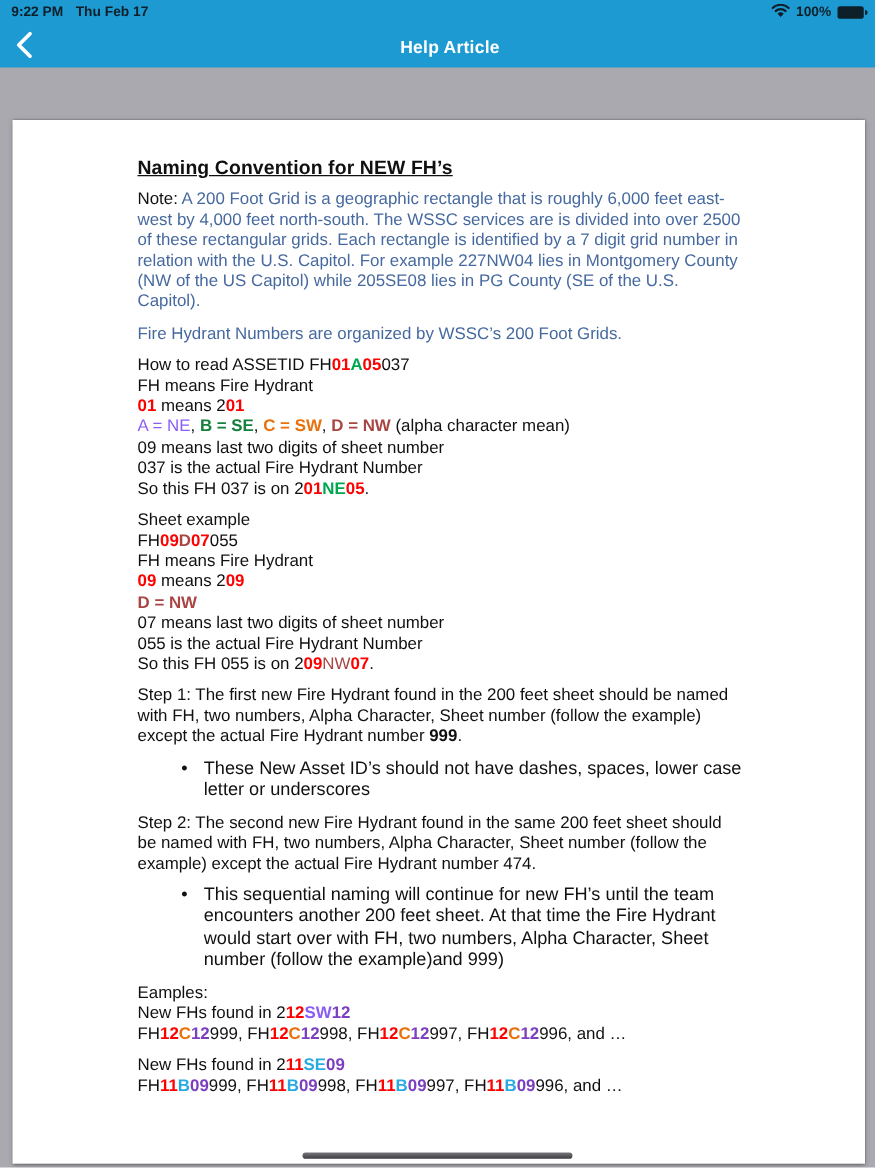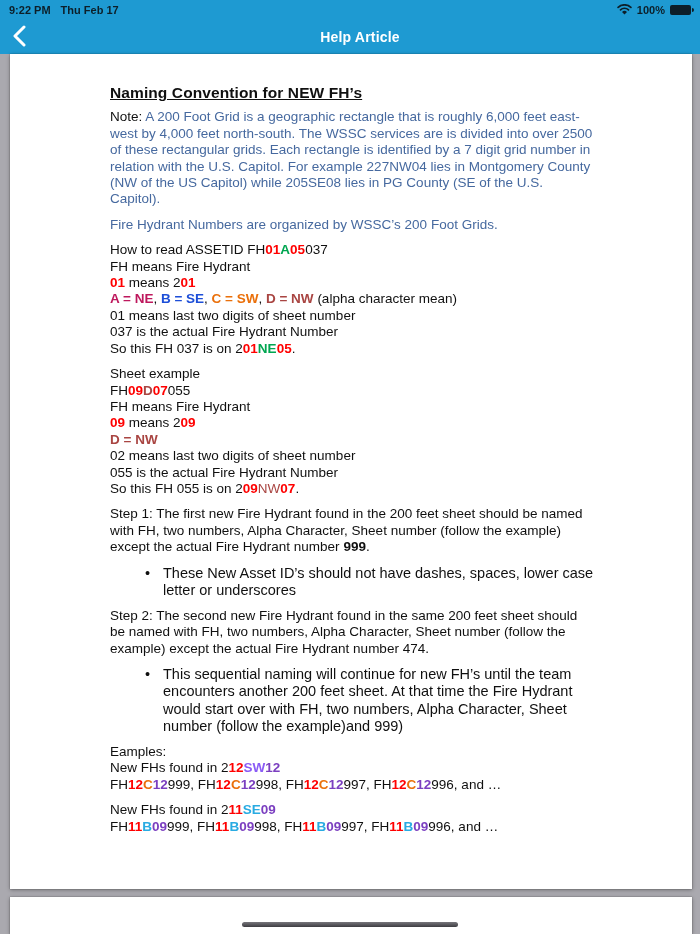--- a/index.html
+++ b/index.html
@@ -29,20 +29,21 @@
   .nav-title{color:#ffffff;font-weight:bold;font-size:14px;letter-spacing:.2px}
   .back-btn{
     position:absolute;left:4px;top:2px;width:30px;height:30px;
     display:flex;align-items:center;justify-content:center;cursor:pointer;background:none;border:none;padding:0;
   }
   
   .page{
     position:absolute;left:10px;width:682px;background:#ffffff;
     box-shadow:0 0 1px rgba(0,0,0,.45),0 1px 4px rgba(0,0,0,.35);
     overflow:hidden;
+    margin-top:42px;
   }
   .page1{top:54px;height:835px}
   .page2{top:897px;height:37px}
   .content{
     padding:31px 98px 0 100px;
     font-size:13.5px;line-height:16.4px;color:#101010;
   }
   .heading{
     font-size:15.5px;font-weight:bold;text-decoration:underline;
     margin:0 0 8px 0;letter-spacing:.1px;
@@ -93,32 +94,32 @@
 
 <div class="page page1">
   <div class="content">
       <div class="heading"><span>Naming Convention for NEW FH’s</span></div>
       <div class="para"><span>Note: </span><span style="color: rgb(70, 105, 159);">A 200 Foot Grid is a geographic rectangle that is roughly 6,000 feet east-west by 4,000 feet north-south.  The WSSC services are is divided into over 2500 of these rectangular grids. Each rectangle is identified by a 7 digit grid number in relation with the U.S. Capitol. For example 227NW04 lies in Montgomery County (NW of the US Capitol) while 205SE08 lies in PG County (SE of the U.S. Capitol).</span></div>
       <div class="para"><span style="color: rgb(70, 105, 159);">Fire Hydrant Numbers are organized by WSSC’s 200 Foot Grids.</span></div>
       <div class="para">
         <div class="line"><span>How to read ASSETID FH</span><span style="color: rgb(255, 0, 0); font-weight: bold;">01</span><span style="color: rgb(0, 166, 81); font-weight: bold;">A</span><span style="color: rgb(255, 0, 0); font-weight: bold;">05</span><span>037</span></div>
         <div class="line"><span>FH means Fire Hydrant</span></div>
         <div class="line"><span style="color: rgb(255, 0, 0); font-weight: bold;">01</span><span> means 2</span><span style="color: rgb(255, 0, 0); font-weight: bold;">01</span></div>
-        <div class="line"><span style="color: #be185d; font-weight: bold;">A = NE</span><span>, </span><span style="color: #1d4ed8; font-weight: bold;">B = SE</span><span>, </span><span style="color: rgb(234, 112, 11); font-weight: bold;">C = SW</span><span>, </span><span style="color: rgb(169, 69, 66); font-weight: bold;">D = NW</span><span> (alpha character mean)</span></div>
-        <div class="line"><span>01 means last two digits of sheet number</span></div>
+        <div class="line"><span style="color: #8b5cf6; font-weight: normal;">A = NE</span><span>, </span><span style="color: #15803d; font-weight: bold;">B = SE</span><span>, </span><span style="color: rgb(234, 112, 11); font-weight: bold;">C = SW</span><span>, </span><span style="color: rgb(169, 69, 66); font-weight: bold;">D = NW</span><span> (alpha character mean)</span></div>
+        <div class="line"><span>09 means last two digits of sheet number</span></div>
         <div class="line"><span>037 is the actual Fire Hydrant Number</span></div>
         <div class="line"><span>So this FH 037 is on 2</span><span style="color: rgb(255, 0, 0); font-weight: bold;">01</span><span style="color: rgb(0, 166, 81); font-weight: bold;">NE</span><span style="color: rgb(255, 0, 0); font-weight: bold;">05</span><span>.</span></div>
       </div>
       <div class="para">
         <div class="line"><span>Sheet example</span></div>
         <div class="line"><span>FH</span><span style="color: rgb(255, 0, 0); font-weight: bold;">09</span><span style="color: rgb(169, 69, 66); font-weight: bold;">D</span><span style="color: rgb(255, 0, 0); font-weight: bold;">07</span><span>055</span></div>
         <div class="line"><span>FH means Fire Hydrant</span></div>
         <div class="line"><span style="color: rgb(255, 0, 0); font-weight: bold;">09</span><span> means 2</span><span style="color: rgb(255, 0, 0); font-weight: bold;">09</span></div>
         <div class="line"><span style="color: rgb(169, 69, 66); font-weight: bold;">D = NW</span></div>
-        <div class="line"><span>02 means last two digits of sheet number</span></div>
+        <div class="line"><span>07 means last two digits of sheet number</span></div>
         <div class="line"><span>055 is the actual Fire Hydrant Number</span></div>
         <div class="line"><span>So this FH 055 is on 2</span><span style="color: rgb(255, 0, 0); font-weight: bold;">09</span><span style="color: rgb(169, 69, 66); font-weight: normal;">NW</span><span style="color: rgb(255, 0, 0); font-weight: bold;">07</span><span>.</span></div>
       </div>
       <div class="para"><span>Step 1: The first new Fire Hydrant found in the 200 feet sheet should be named with FH, two numbers, Alpha Character, Sheet number (follow the example) except the actual Fire Hydrant number </span><span style="font-weight: bold;">999</span><span>.</span></div>
       <div class="bullet">
         <span class="dot">•</span>
         <span><span>These New Asset ID’s should not have dashes, spaces, lower case letter or underscores</span></span>
       </div>
       <div class="para"><span>Step 2: The second new Fire Hydrant found in the same 200 feet sheet should be named with FH, two numbers, Alpha Character, Sheet number (follow the example) except the actual Fire Hydrant number 474.</span></div>
       <div class="bullet">

